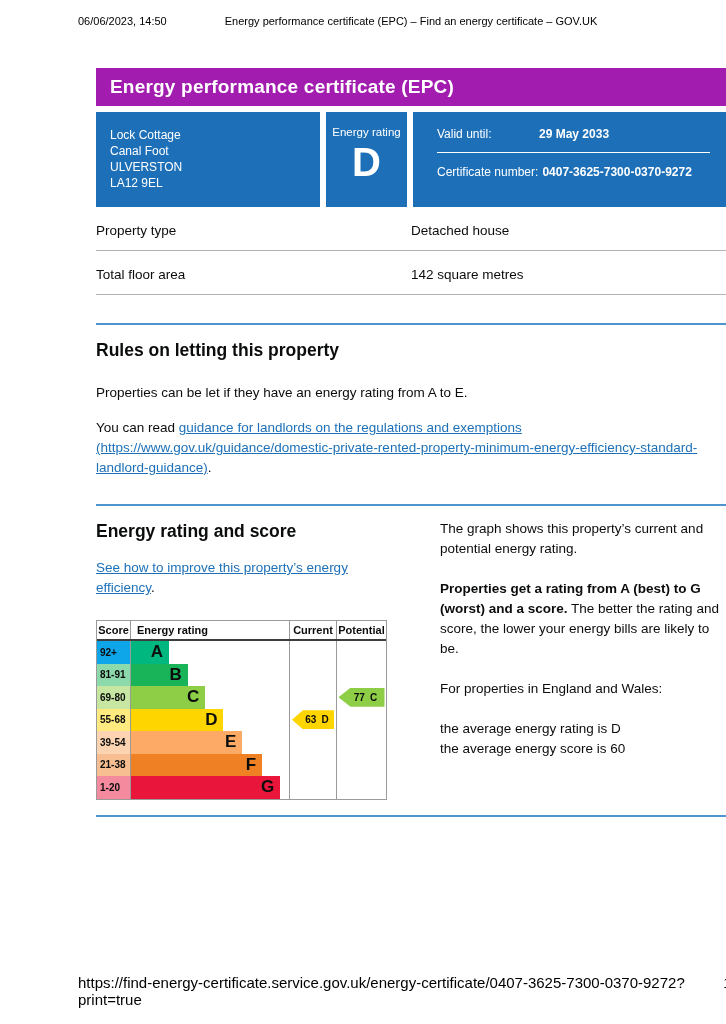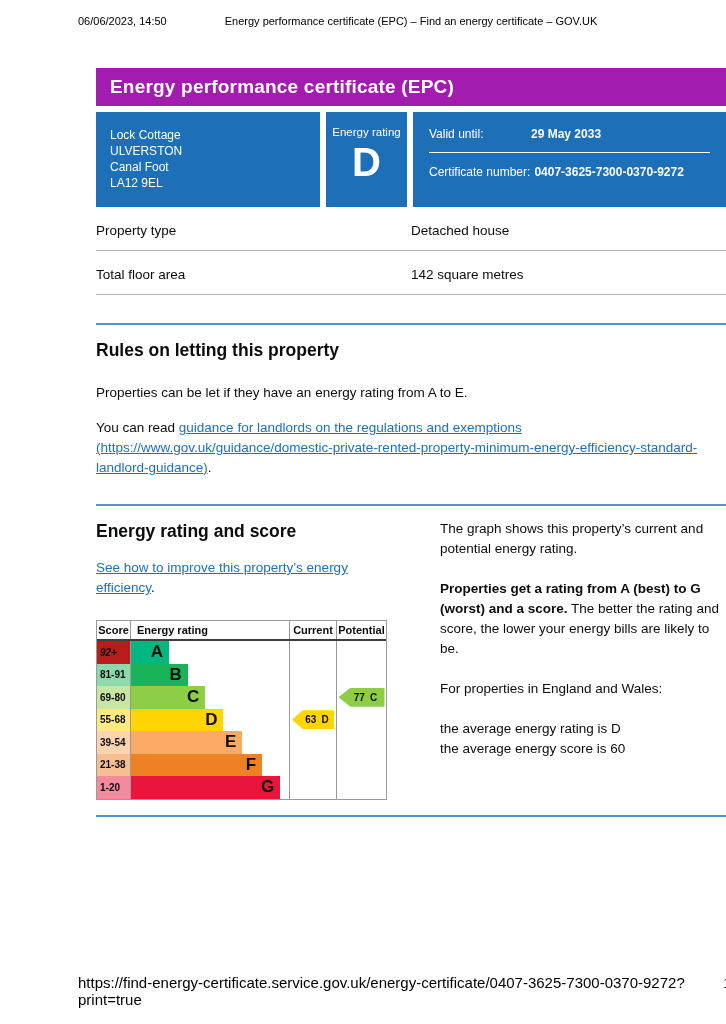--- a/index.html
+++ b/index.html
@@ -57,21 +57,21 @@
   .summary-box { display: flex; gap: 6px; margin-top: 6px; height: 95px; }
   .summary-cell { background: #1d70b8; color: #ffffff; }
   .cell-address { width: 224px; padding: 15px 14px; font-size: 12px; line-height: 16px; }
   .cell-rating {
     width: 81px;
     display: flex; flex-direction: column; align-items: center;
     padding-top: 14px;
   }
   .cell-rating .rating-label { font-size: 11.5px; }
   .cell-rating .rating-big { font-size: 40px; font-weight: bold; line-height: 44px; margin-top: 2px; }
-  .cell-validity { flex: 1; padding: 15px 16px 12px 16px; font-size: 12px; }
+  .cell-validity { flex: 1; padding: 15px 16px 12px 24px; font-size: 12px; }
   .validity-row { display: flex; }
   .validity-row .v-label { width: 88px; }
   .validity-row .v-value { font-weight: bold; }
   .valid-until-row .v-value { margin-left: 14px; }
   .white-rule { border: none; border-top: 1.5px solid #ffffff; margin: 11px 0 12px 0; }
   .cert-row .v-label { width: auto; margin-right: 4px; }
 
   .fact-row {
     display: flex;
     padding: 16px 0 12px 0;
@@ -152,22 +152,22 @@
 
   <div class="content">
 
     <div class="banner">
       <h1>Energy performance certificate (EPC)</h1>
     </div>
 
     <div class="summary-box">
       <div class="summary-cell cell-address">
         <div>Lock Cottage</div>
+        <div>Canal Foot</div>
         <div>ULVERSTON</div>
-        <div>Canal Foot</div>
         <div>LA12 9EL</div>
       </div>
       <div class="summary-cell cell-rating">
         <span class="rating-label">Energy rating</span>
         <span class="rating-big">D</span>
       </div>
       <div class="summary-cell cell-validity">
         <div class="validity-row valid-until-row">
           <span class="v-label">Valid until:</span>
           <span class="v-value">29 May 2033</span>
@@ -204,21 +204,21 @@
 
         <div class="epc-chart">
           <div class="epc-header">
             <div class="h-score">Score</div>
             <div class="h-rating">Energy rating</div>
             <div class="h-current">Current</div>
             <div class="h-potential">Potential</div>
           </div>
           <div class="epc-body">
             <div class="col-scores">
-              <div class="score-cell" style="background: #b91c1c; font-style: italic;">92+</div>
+              <div class="score-cell" style="background: #0ea5e9;">92+</div>
               <div class="score-cell" style="background: rgb(140, 217, 172);">81-91</div>
               <div class="score-cell" style="background: rgb(198, 230, 162);">69-80</div>
               <div class="score-cell" style="background: rgb(255, 234, 128);">55-68</div>
               <div class="score-cell" style="background: rgb(253, 212, 178);">39-54</div>
               <div class="score-cell" style="background: rgb(247, 191, 145);">21-38</div>
               <div class="score-cell" style="background: rgb(244, 138, 157);">1-20</div>
             </div>
             <div class="col-bars">
               <div class="epc-bar" style="background: rgb(0, 183, 127); width: 24%;">A</div>
               <div class="epc-bar" style="background: rgb(25, 180, 89); width: 36%;">B</div>

